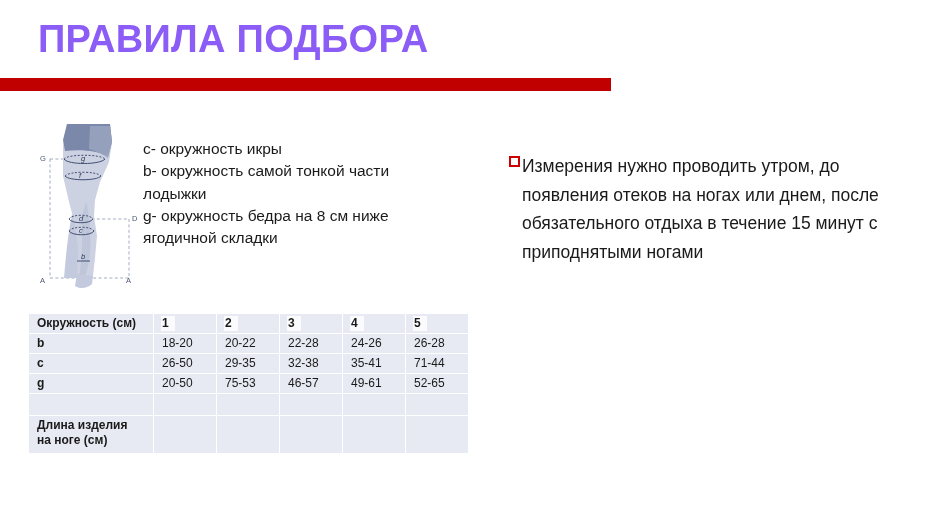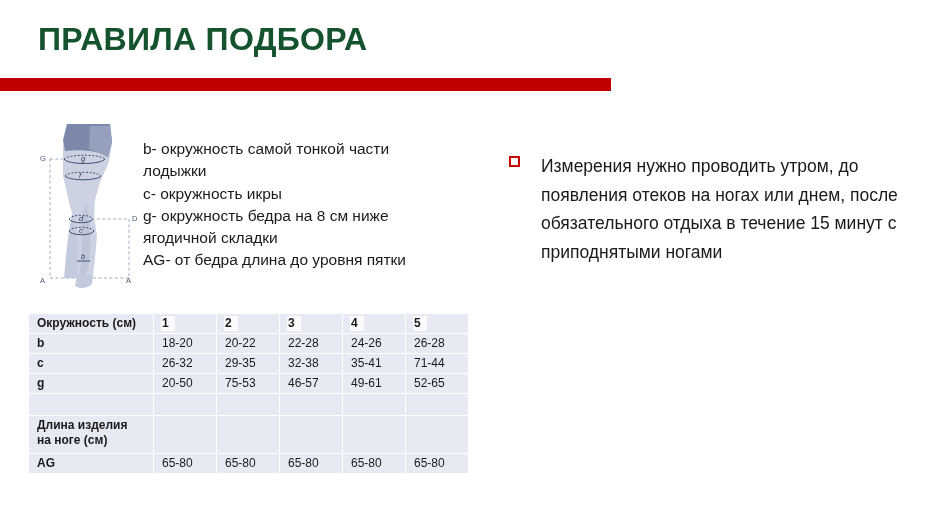--- a/index.html
+++ b/index.html
@@ -15,24 +15,24 @@
     font-family: "Liberation Sans", "DejaVu Sans", sans-serif;
     color: #231f20;
     -webkit-font-smoothing: antialiased;
   }
 
   
   .slide-title {
     position: absolute;
     left: 38px;
     top: 19px;
-    font-size: 32px;
+    font-size: 38px;
     font-weight: bold;
     letter-spacing: 0.3px;
-    color: #14532d;
+    color: #8b5cf6;
     line-height: 40px;
     white-space: nowrap;
   }
 
   
   .red-bar {
     position: absolute;
     left: 0;
     top: 78px;
     width: 611px;
@@ -73,21 +73,21 @@
     position: absolute;
     left: 0;
     top: 4px;
     width: 11px;
     height: 11px;
     border: 2.5px solid #cc0000;
     box-sizing: border-box;
     background: #ffffff;
   }
   .note-text {
-    margin-left: 32px;
+    margin-left: 13px;
     font-size: 17.5px;
     line-height: 28.5px;
     color: #1a1a1a;
   }
 
   
   .size-table {
     position: absolute;
     left: 29px;
     top: 314px;
@@ -187,24 +187,23 @@
     <g fill="#4a5878" font-family="Liberation Sans, sans-serif" font-size="7.5">
       <text x="6" y="43">G</text>
       <text x="98" y="103">D</text>
       <text x="6" y="165">A</text>
       <text x="92" y="165">A</text>
     </g>
   </svg>
 </div>
 
 <div class="legend-block">
+  <div class="legend-line">c- окружность икры</div>
   <div class="legend-line">b- окружность самой тонкой части лодыжки</div>
-  <div class="legend-line">c- окружность икры</div>
   <div class="legend-line">g- окружность бедра на 8 см ниже ягодичной складки</div>
-  <div class="legend-line">AG- от бедра длина до уровня пятки</div>
 </div>
 
 <div class="note-block">
   <span class="note-bullet"></span>
   <div class="note-text">Измерения нужно проводить утром, до появления отеков на ногах или днем, после обязательного отдыха в течение 15 минут с приподнятыми ногами</div>
 </div>
 
 <table class="size-table">
   <tbody>
     <tr>
@@ -220,21 +219,21 @@
       <td class="col-label cell-strong">b</td>
       <td class="col-size">18-20</td>
       <td class="col-size">20-22</td>
       <td class="col-size">22-28</td>
       <td class="col-size">24-26</td>
       <td class="col-size last-col">26-28</td>
     </tr>
 
     <tr>
       <td class="col-label cell-strong">c</td>
-      <td class="col-size">26-32</td>
+      <td class="col-size">26-50</td>
       <td class="col-size">29-35</td>
       <td class="col-size">32-38</td>
       <td class="col-size">35-41</td>
       <td class="col-size last-col">71-44</td>
     </tr>
 
     <tr>
       <td class="col-label cell-strong">g</td>
       <td class="col-size">20-50</td>
       <td class="col-size">75-53</td>
@@ -255,22 +254,14 @@
     <tr class="row-tall">
       <td class="col-label cell-strong wrap-label">Длина изделия
 на ноге (см)</td>
       <td class="col-size"></td>
       <td class="col-size"></td>
       <td class="col-size"></td>
       <td class="col-size"></td>
       <td class="col-size last-col"></td>
     </tr>
 
-    <tr class="last-row">
-      <td class="col-label cell-strong">AG</td>
-      <td class="col-size">65-80</td>
-      <td class="col-size">65-80</td>
-      <td class="col-size">65-80</td>
-      <td class="col-size">65-80</td>
-      <td class="col-size last-col">65-80</td>
-    </tr>
   </tbody>
 </table>
 
 </body></html>

